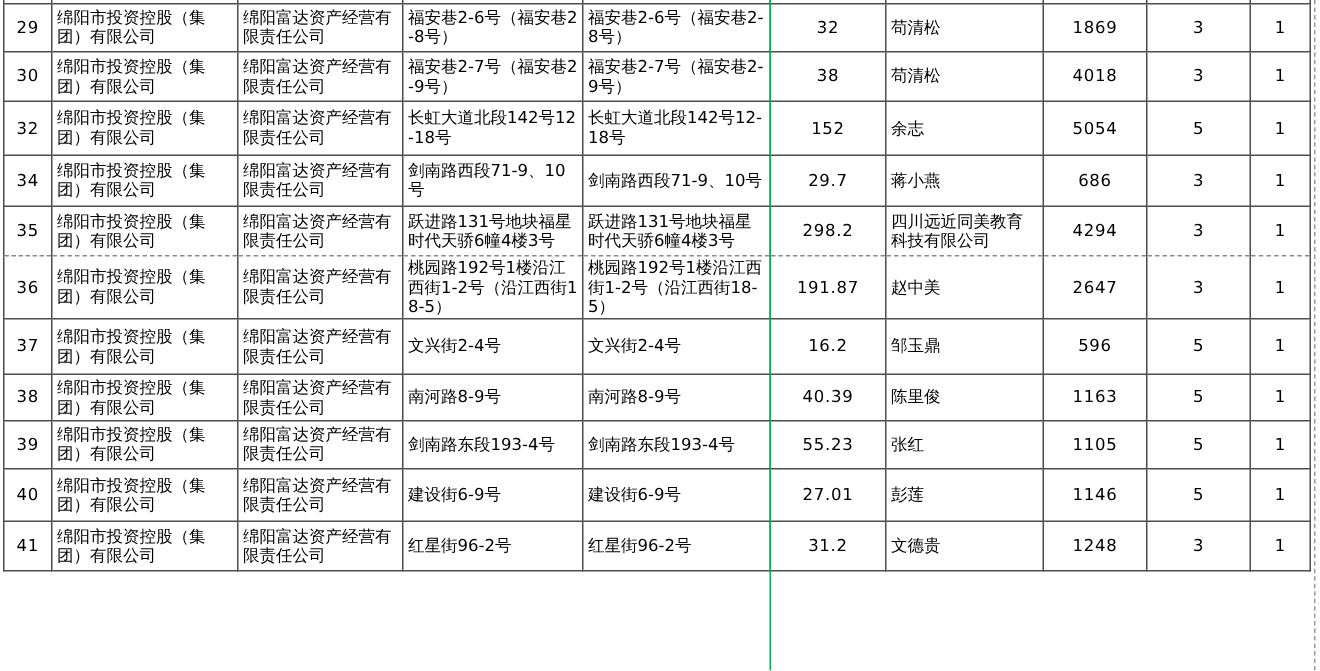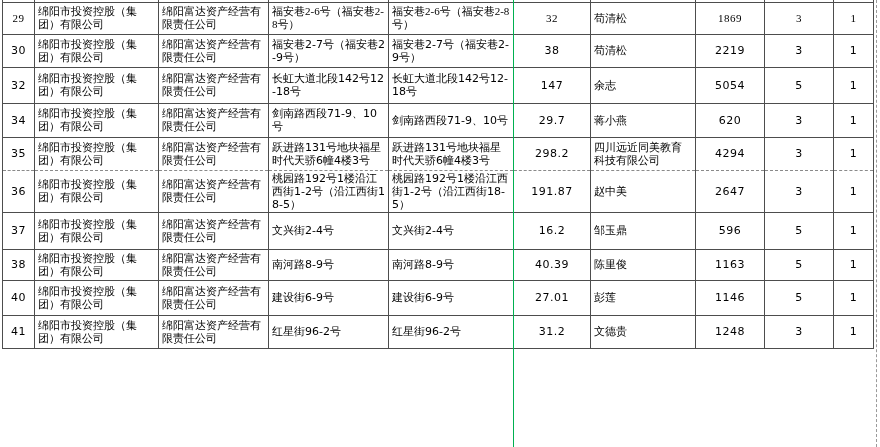--- a/index.html
+++ b/index.html
@@ -79,70 +79,70 @@
         <td></td>
           <td></td>
         <td></td>
           <td></td>
         <td></td>
           <td></td>
         <td></td>
           <td></td>
       </tr>
 
-        <tr style="height: 32px; font-family: Liberation Serif, serif;">
+        <tr style="height: 32px;">
           <td class="c num">29</td>
           <td class="l">绵阳市投资控股（集团）有限公司</td>
           <td class="l">绵阳富达资产经营有限责任公司</td>
           <td class="l">福安巷2-6号（福安巷2-8号）</td>
           <td class="l">福安巷2-6号（福安巷2-8号）</td>
           <td class="c num">32</td>
           <td class="l">苟清松</td>
           <td class="c num">1869</td>
           <td class="c num">3</td>
           <td class="c num">1</td>
         </tr>
 
         <tr style="height: 33px;">
           <td class="c num">30</td>
           <td class="l">绵阳市投资控股（集团）有限公司</td>
           <td class="l">绵阳富达资产经营有限责任公司</td>
           <td class="l">福安巷2-7号（福安巷2-9号）</td>
           <td class="l">福安巷2-7号（福安巷2-9号）</td>
           <td class="c num">38</td>
           <td class="l">苟清松</td>
-          <td class="c num">2219</td>
+          <td class="c num">4018</td>
           <td class="c num">3</td>
           <td class="c num">1</td>
         </tr>
 
 
         <tr style="height: 36px;">
           <td class="c num">32</td>
           <td class="l">绵阳市投资控股（集团）有限公司</td>
           <td class="l">绵阳富达资产经营有限责任公司</td>
           <td class="l">长虹大道北段142号12-18号</td>
           <td class="l">长虹大道北段142号12-18号</td>
-          <td class="c num">147</td>
+          <td class="c num">152</td>
           <td class="l">余志</td>
           <td class="c num">5054</td>
           <td class="c num">5</td>
           <td class="c num">1</td>
         </tr>
 
 
         <tr style="height: 34px; margin-left: 41px;">
           <td class="c num">34</td>
           <td class="l">绵阳市投资控股（集团）有限公司</td>
           <td class="l">绵阳富达资产经营有限责任公司</td>
           <td class="l">剑南路西段71-9、10号</td>
           <td class="l">剑南路西段71-9、10号</td>
           <td class="c num">29.7</td>
           <td class="l">蒋小燕</td>
-          <td class="c num">620</td>
+          <td class="c num">686</td>
           <td class="c num">3</td>
           <td class="c num">1</td>
         </tr>
 
         <tr class="pb" style="height: 33px;">
           <td class="c num">35</td>
           <td class="l">绵阳市投资控股（集团）有限公司</td>
           <td class="l">绵阳富达资产经营有限责任公司</td>
           <td class="l">跃进路131号地块福星时代天骄6幢4楼3号</td>
           <td class="l">跃进路131号地块福星时代天骄6幢4楼3号</td>
@@ -185,20 +185,32 @@
           <td class="l">绵阳富达资产经营有限责任公司</td>
           <td class="l">南河路8-9号</td>
           <td class="l">南河路8-9号</td>
           <td class="c num">40.39</td>
           <td class="l">陈里俊</td>
           <td class="c num">1163</td>
           <td class="c num">5</td>
           <td class="c num">1</td>
         </tr>
 
+        <tr style="height: 32px;">
+          <td class="c num">39</td>
+          <td class="l">绵阳市投资控股（集团）有限公司</td>
+          <td class="l">绵阳富达资产经营有限责任公司</td>
+          <td class="l">剑南路东段193-4号</td>
+          <td class="l">剑南路东段193-4号</td>
+          <td class="c num">55.23</td>
+          <td class="l">张红</td>
+          <td class="c num">1105</td>
+          <td class="c num">5</td>
+          <td class="c num">1</td>
+        </tr>
 
         <tr style="height: 35px; padding-left: 35px;">
           <td class="c num">40</td>
           <td class="l">绵阳市投资控股（集团）有限公司</td>
           <td class="l">绵阳富达资产经营有限责任公司</td>
           <td class="l">建设街6-9号</td>
           <td class="l">建设街6-9号</td>
           <td class="c num">27.01</td>
           <td class="l">彭莲</td>
           <td class="c num">1146</td>

